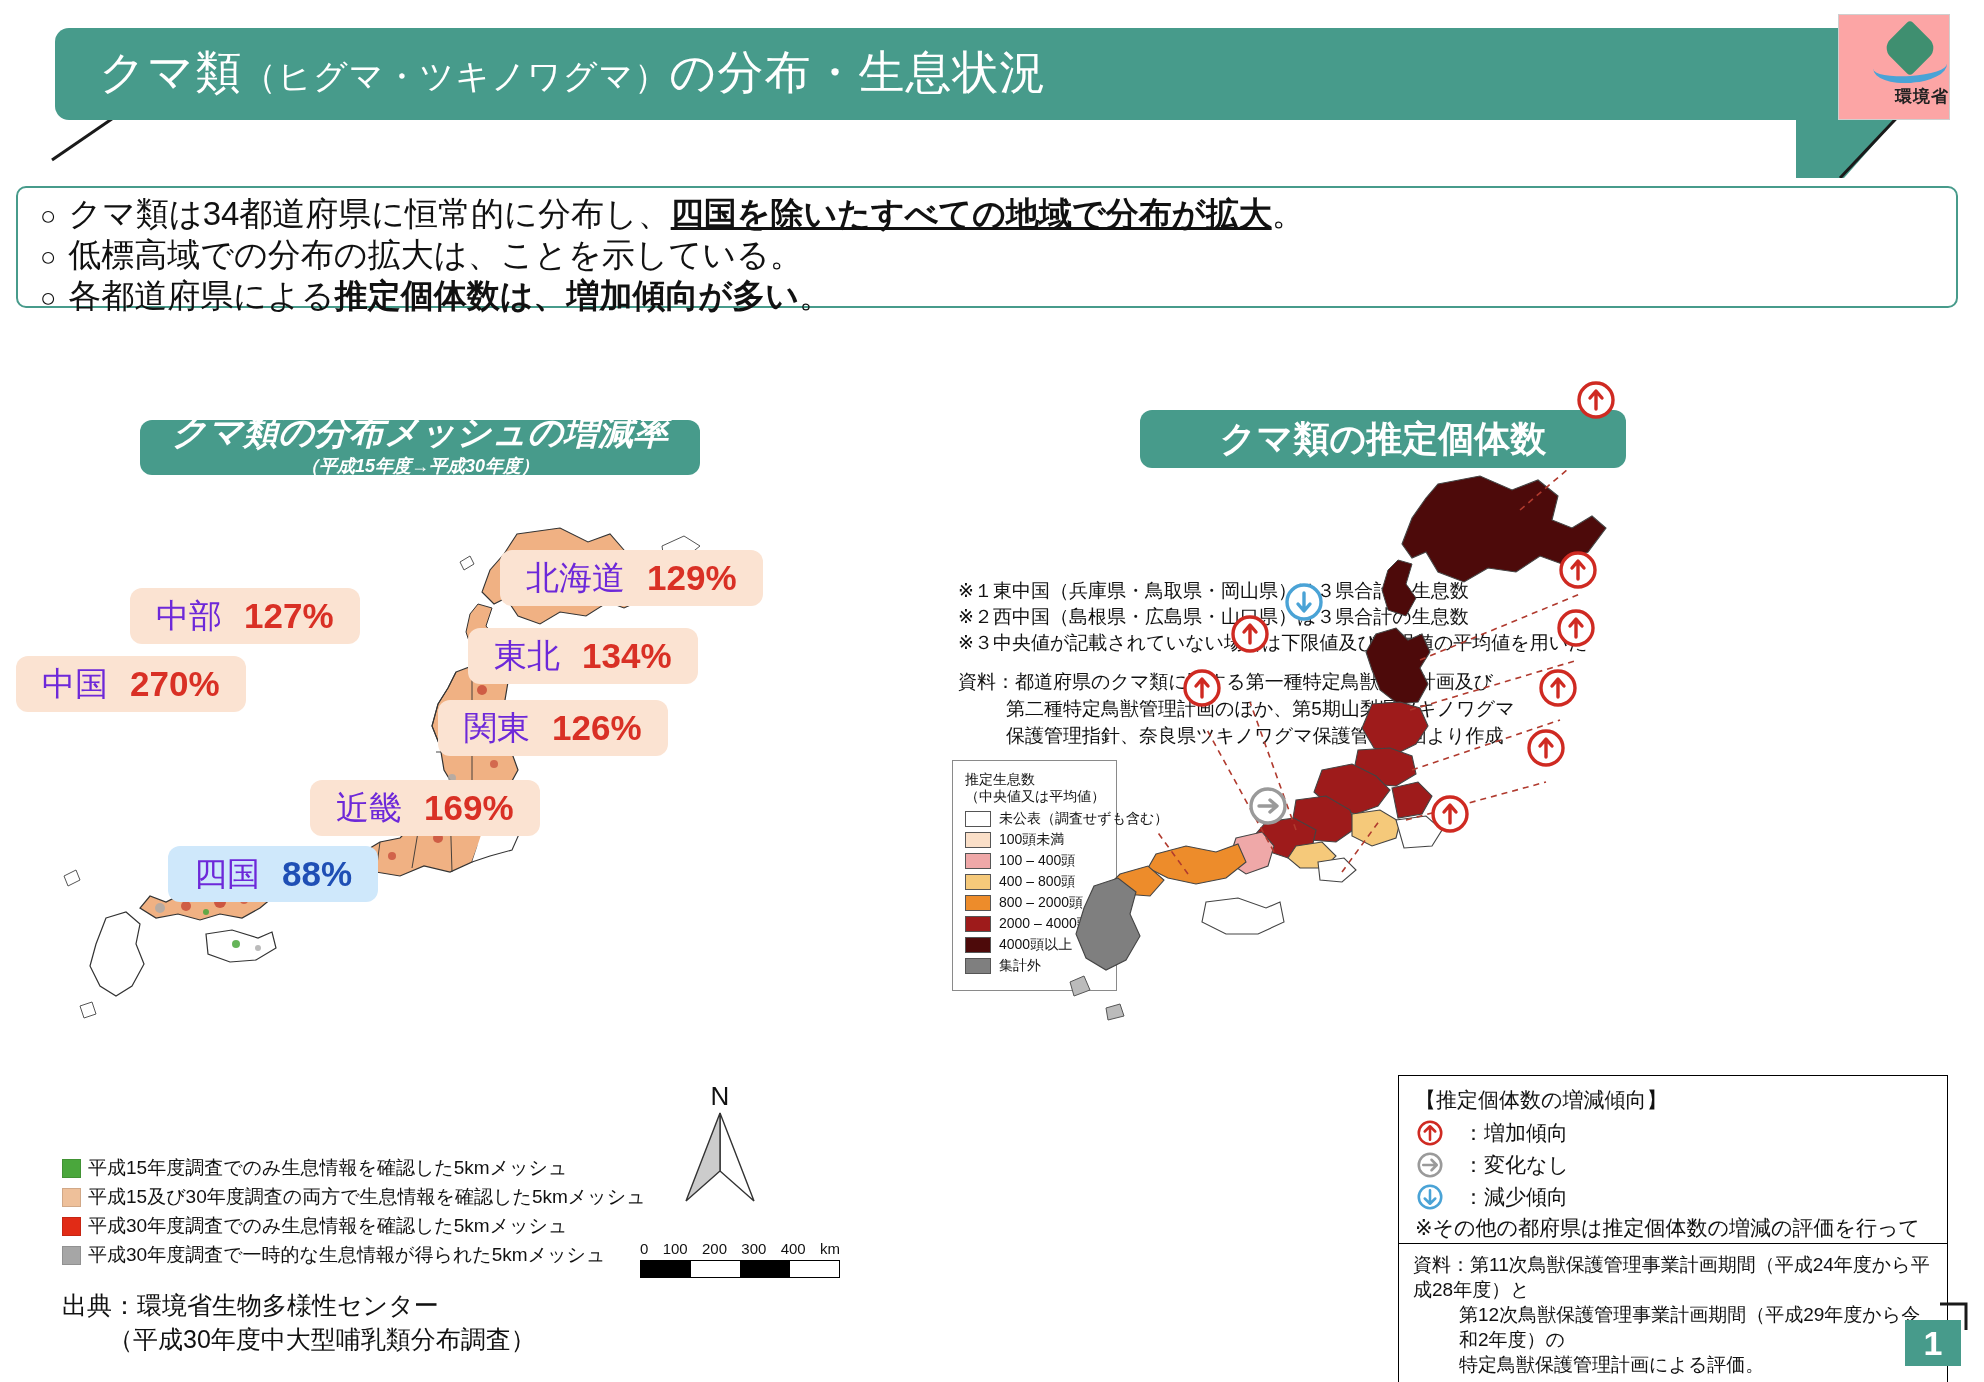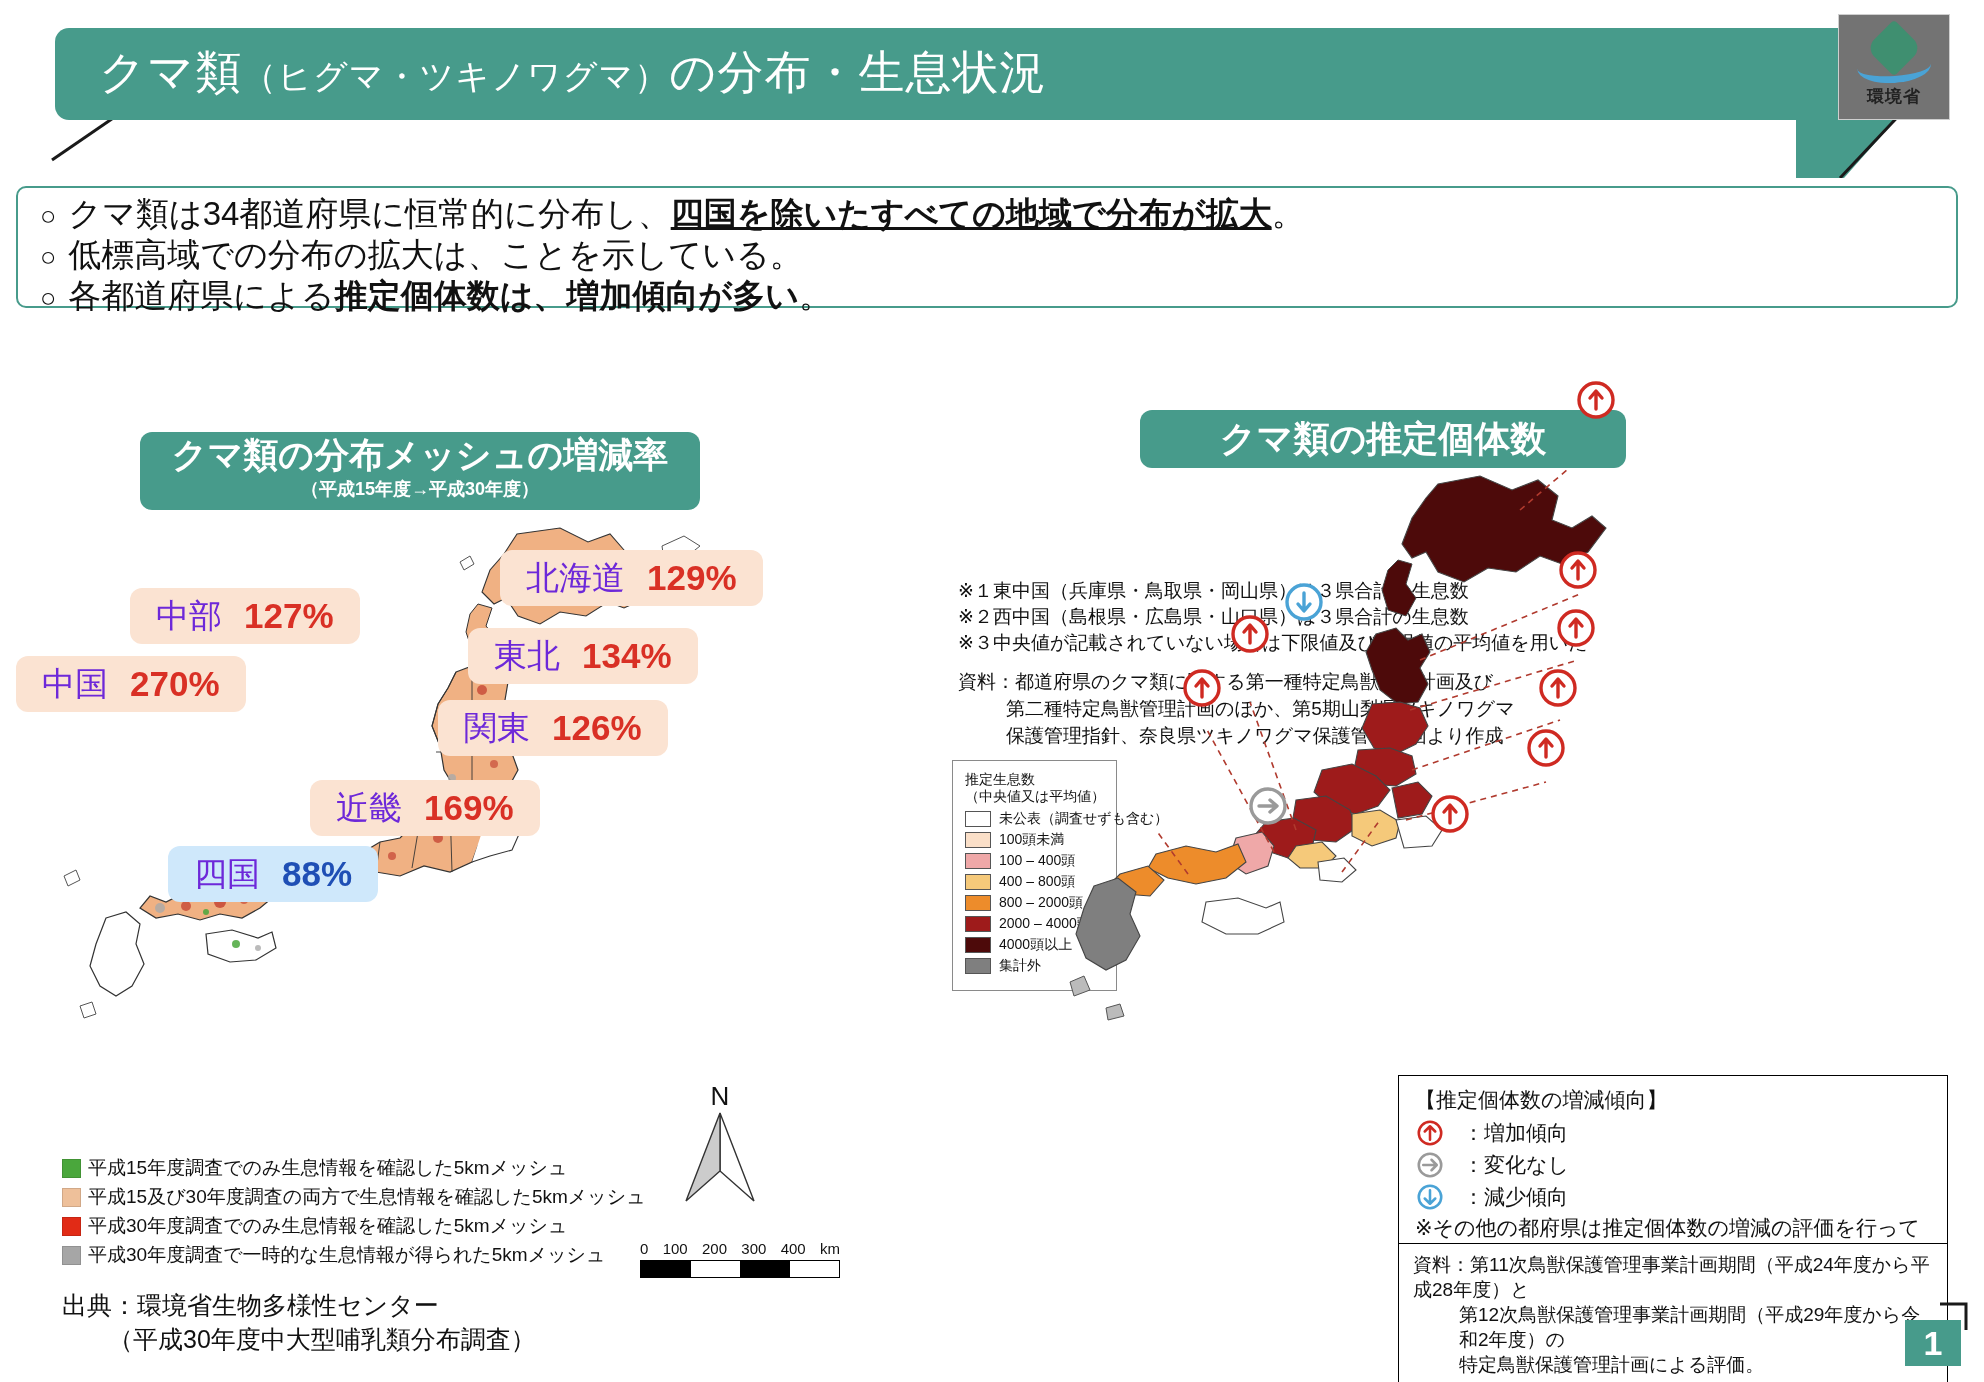--- a/index.html
+++ b/index.html
@@ -29,22 +29,22 @@
   .header-slash{
     position:absolute;left:44px;top:112px;width:80px;height:50px;
   }
   .header-slash-r{
     position:absolute;left:1796px;top:108px;width:110px;height:70px;
   }
 
   
   .logo{
     position:absolute;left:1838px;top:14px;width:110px;height:104px;
-    background:#737373;border:1px solid #cfcfcf;
-    display:flex;flex-direction:column;align-items:center;justify-content:center;
+    background:#fca5a5;border:1px solid #cfcfcf;
+    display:flex;flex-direction:column;align-items:flex-end;justify-content:center;
   }
   .logo-mark{position:relative;width:78px;height:58px;}
   .logo-diamond{
     position:absolute;left:50%;top:2px;transform:translateX(-50%) rotate(45deg);
     width:40px;height:40px;background:#3f8f70;border-radius:4px 12px 4px 12px;
   }
   .logo-swoosh{
     position:absolute;left:2px;top:24px;width:74px;height:26px;
     border-bottom:7px solid #4aa3d6;border-radius:50%;
     transform:rotate(-4deg);
@@ -65,21 +65,21 @@
   .bullet-mark{font-size:27px;margin-right:12px;}
   .bold-u{font-weight:bold;text-decoration:underline;}
   .bold-plain{font-weight:bold;}
 
   
   .pill{
     position:absolute;background:#479b8b;border-radius:12px;
     display:flex;flex-direction:column;align-items:center;justify-content:center;
     color:#fff;font-weight:bold;text-align:center;
   }
-  #pill-left{left:140px;top:432px;width:560px;height:78px;}
+  #pill-left{left:140px;top:420px;width:560px;height:55px;font-style:italic;}
   #pill-left .l1{font-size:35px;line-height:36px;}
   #pill-left .l2{font-size:18px;line-height:32px;}
   #pill-right{left:1140px;top:410px;width:486px;height:58px;}
   #pill-right .l1{font-size:36px;}
 
   
   .map-canvas{position:absolute;}
   #map-left{left:20px;top:520px;width:700px;height:560px;}
   #map-right{left:1060px;top:470px;width:620px;height:620px;}
 

